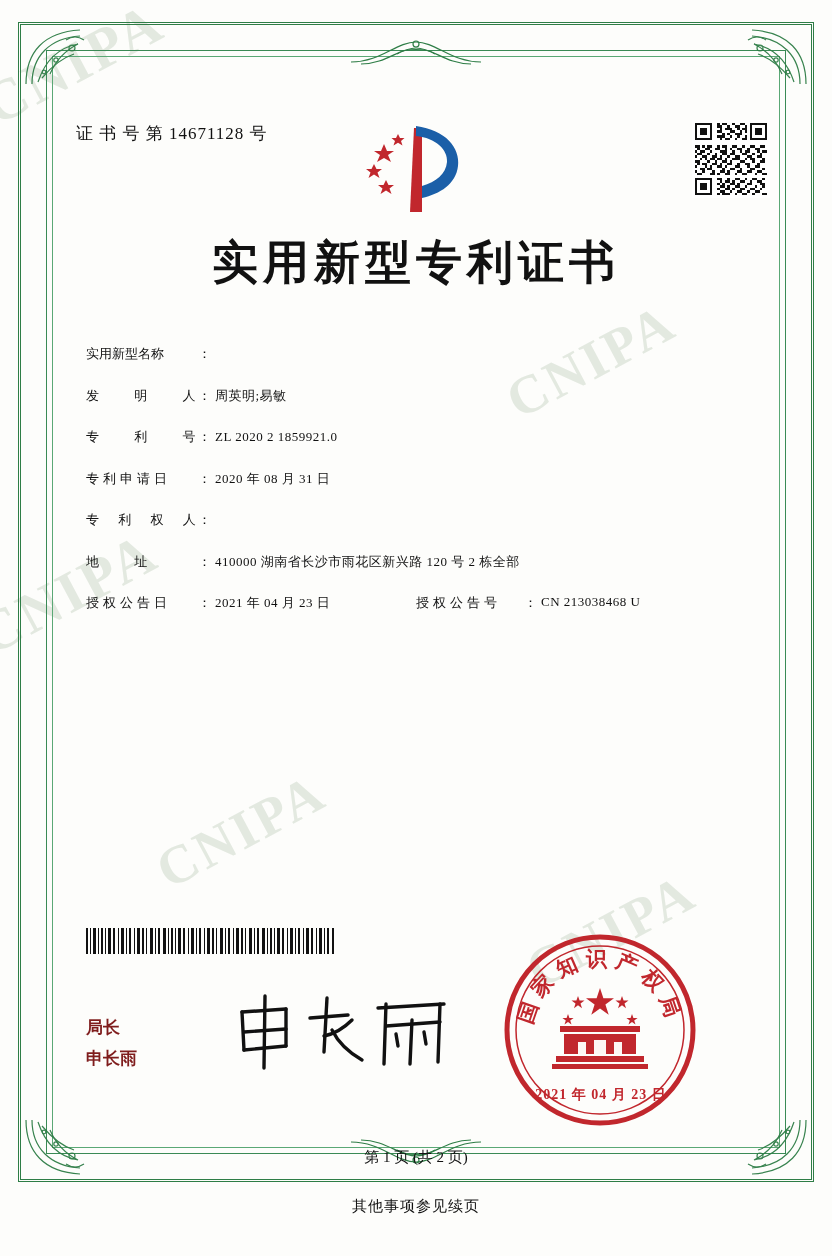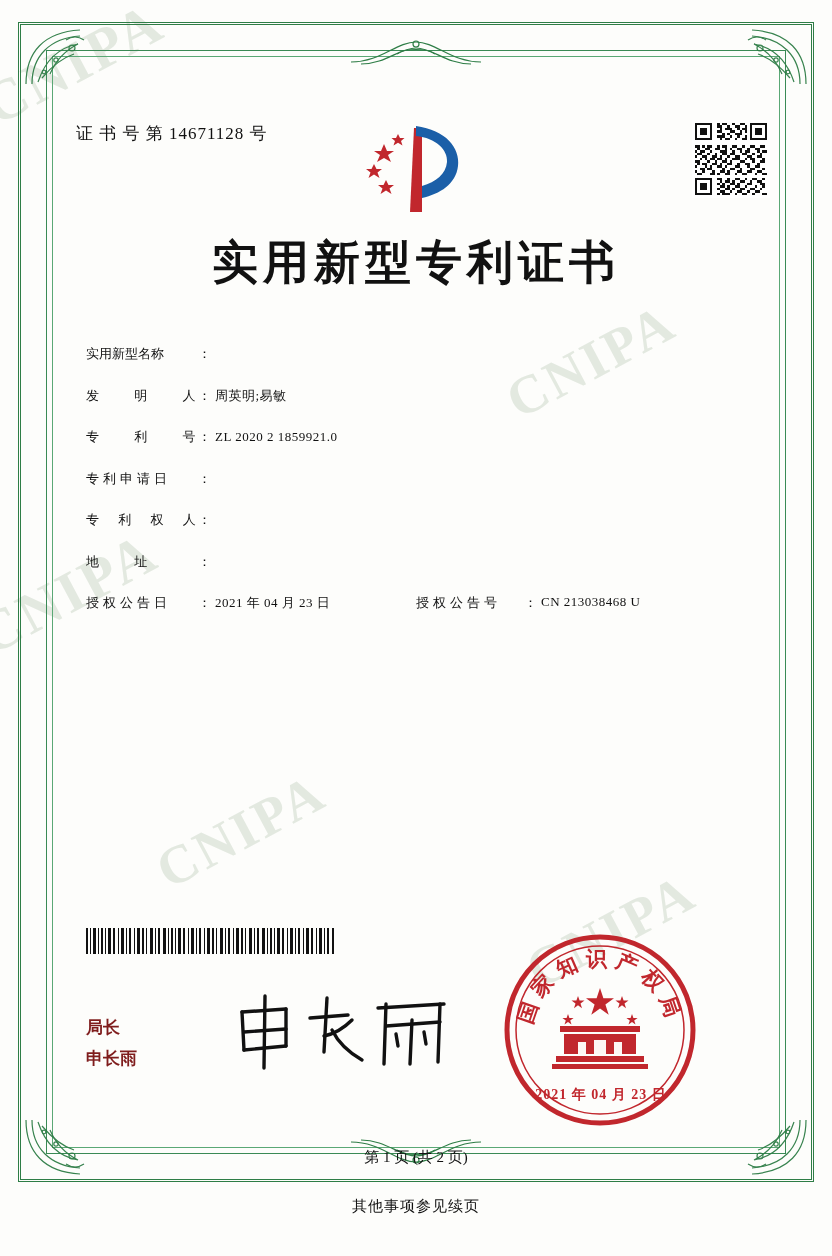--- a/index.html
+++ b/index.html
@@ -540,30 +540,32 @@
 
     <div class="frow">
       <span class="flabel sp2">专 利 号</span>
       <span class="fcolon">：</span>
       <span class="fvalue">ZL 2020 2 1859921.0</span>
     </div>
 
     <div class="frow">
       <span class="flabel sp3">专利申请日</span>
       <span class="fcolon">：</span>
+      <span class="fvalue">2020 年 08 月 31 日</span>
     </div>
 
     <div class="frow">
       <span class="flabel sp1">专 利 权 人</span>
       <span class="fcolon">：</span>
     </div>
 
     <div class="frow">
       <span class="flabel sp2">地 址</span>
       <span class="fcolon">：</span>
+      <span class="fvalue">410000 湖南省长沙市雨花区新兴路 120 号 2 栋全部</span>
     </div>
 
     <div class="frow-dual">
       <span class="dual-left">
         <span class="flabel sp3">授权公告日</span>
         <span class="fcolon">：</span>
         <span class="fvalue">2021 年 04 月 23 日</span>
       </span>
       <span class="dual-right">
         <span class="flabel sp3">授权公告号</span>

